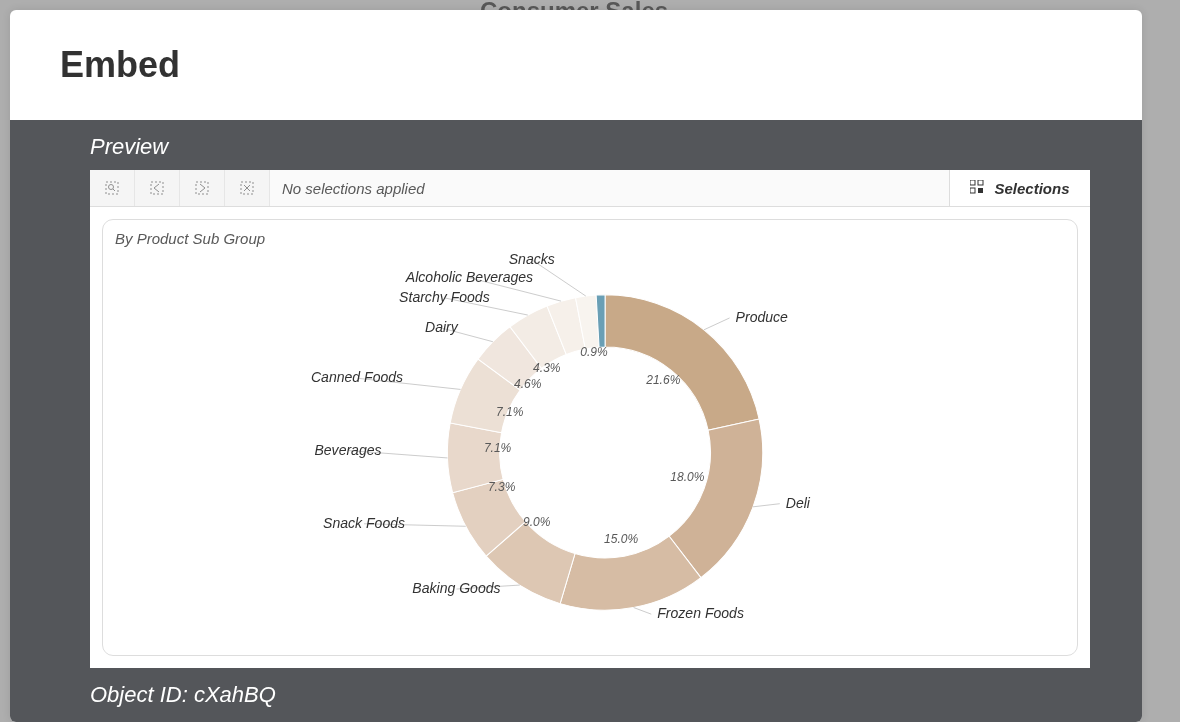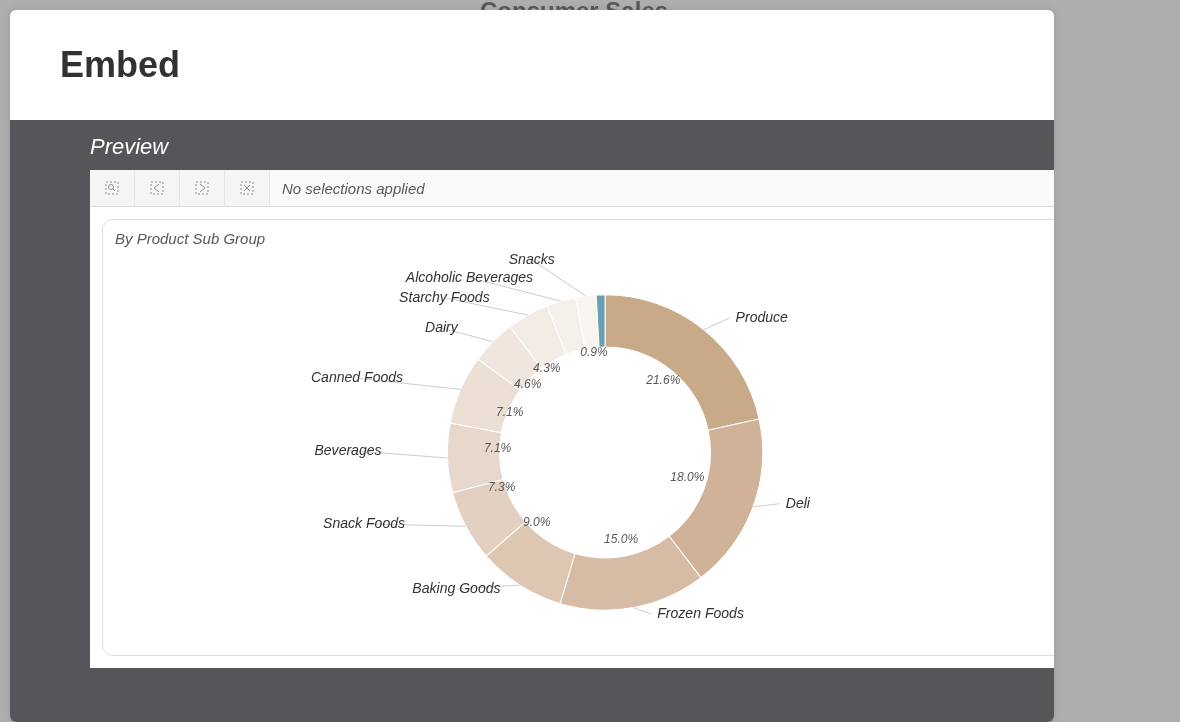--- a/index.html
+++ b/index.html
@@ -21,21 +21,21 @@
   }
   .backdrop {
     position: absolute;
     left: 0; top: 0;
     width: 1180px; height: 722px;
     background: rgba(120,120,120,0.55);
   }
   .modal {
     position: absolute;
     left: 10px; top: 10px;
-    width: 1044px;
+    width: 1132px;
     height: 712px;
     background: #fff;
     border-radius: 6px;
     box-shadow: 0 0 8px rgba(0,0,0,0.1);
     overflow: hidden;
   }
   .modal-header {
     height: 110px;
     padding: 0 50px;
     display: flex;
@@ -178,20 +178,31 @@
           </div>
           <div class="tb-btn">
             <svg width="16" height="16" viewBox="0 0 16 16">
               <rect x="2" y="2" width="12" height="12" fill="none" stroke="#595959" stroke-dasharray="2 2"></rect>
               <line x1="5" y1="5" x2="11" y2="11" stroke="#595959"></line>
               <line x1="11" y1="5" x2="5" y2="11" stroke="#595959"></line>
             </svg>
           </div>
         </div>
         <div class="tb-selections-msg">No selections applied</div>
+        <div class="tb-right">
+          <span>
+            <svg width="14" height="14" viewBox="0 0 14 14">
+              <rect x="0" y="0" width="5" height="5" fill="none" stroke="#323232"></rect>
+              <rect x="8" y="0" width="5" height="5" fill="none" stroke="#323232"></rect>
+              <rect x="0" y="8" width="5" height="5" fill="none" stroke="#323232"></rect>
+              <rect x="8" y="8" width="5" height="5" fill="#323232"></rect>
+            </svg>
+          </span>
+          <span>Selections</span>
+        </div>
       </div>
 
       <div class="chart-panel">
         <div class="chart-title">By Product Sub Group</div>
         <svg class="chart" viewBox="0 0 970 400">
           <g id="donut-arcs">
               <path d="M 500 43 A 157 157 0 0 1 653.4310954002065 166.71488374223748 L 602.6131529746604 177.7392534581843 A 105 105 0 0 0 500 95 Z" fill="#c8a988" stroke="#fff" stroke-width="1"></path>
               <path d="M 653.4310954002065 166.71488374223748 A 157 157 0 0 1 595.445056738053 324.6564925877102 L 563.8326812579335 283.36899185802275 A 105 105 0 0 0 602.6131529746604 177.7392534581843 Z" fill="#cfb297" stroke="#fff" stroke-width="1"></path>
               <path d="M 595.445056738053 324.6564925877102 A 157 157 0 0 1 455.25197579221367 350.487920875728 L 470.07297744065244 300.64478784682444 A 105 105 0 0 0 563.8326812579335 283.36899185802275 Z" fill="#d6bca4" stroke="#fff" stroke-width="1"></path>
               <path d="M 455.25197579221367 350.487920875728 A 157 157 0 0 1 381.58253322443164 303.0839636532141 L 420.80360502270906 268.9415043540604 A 105 105 0 0 0 470.07297744065244 300.64478784682444 Z" fill="#ddc7b3" stroke="#fff" stroke-width="1"></path>
@@ -238,15 +249,19 @@
               <text x="442" y="120" text-anchor="middle" class="pct">4.3%</text>
               <text x="365" y="30" text-anchor="middle" class="lbl">Alcoholic Beverages</text>
               <text x="427" y="12" text-anchor="middle" class="lbl">Snacks</text>
               <text x="489" y="104" text-anchor="middle" class="pct">0.9%</text>
             </g>
         </svg>
       </div>
 
     </div>
 
+    <div class="obj-id">
+      <span>Object ID:</span>
+      <span>cXahBQ</span>
+    </div>
 
   </div>
 </div>
 
 </body></html>

